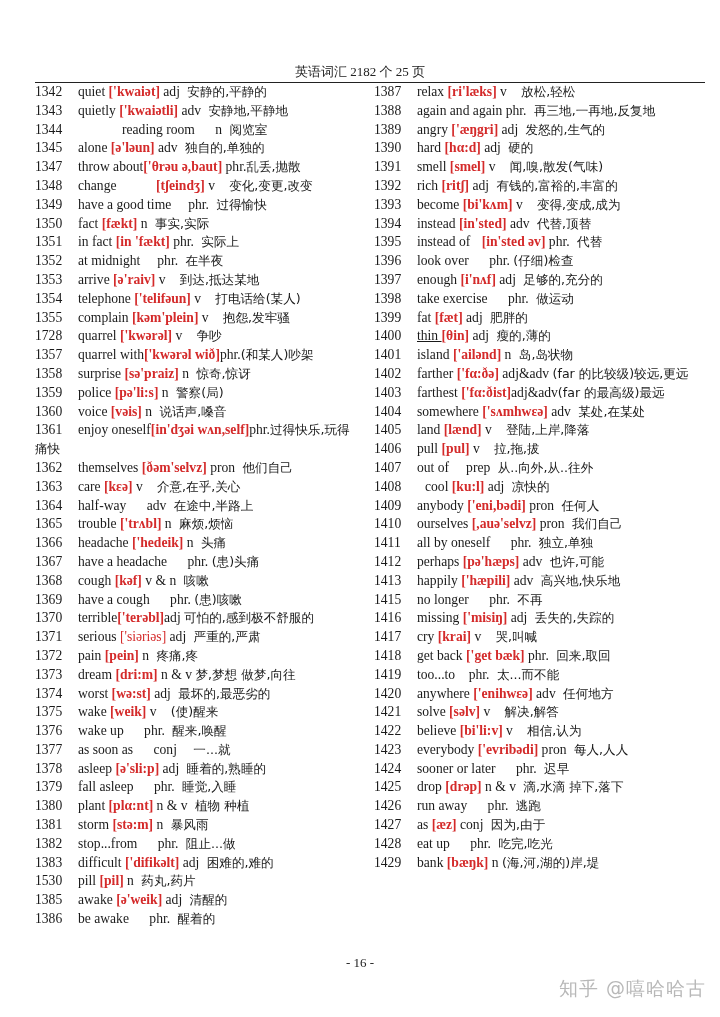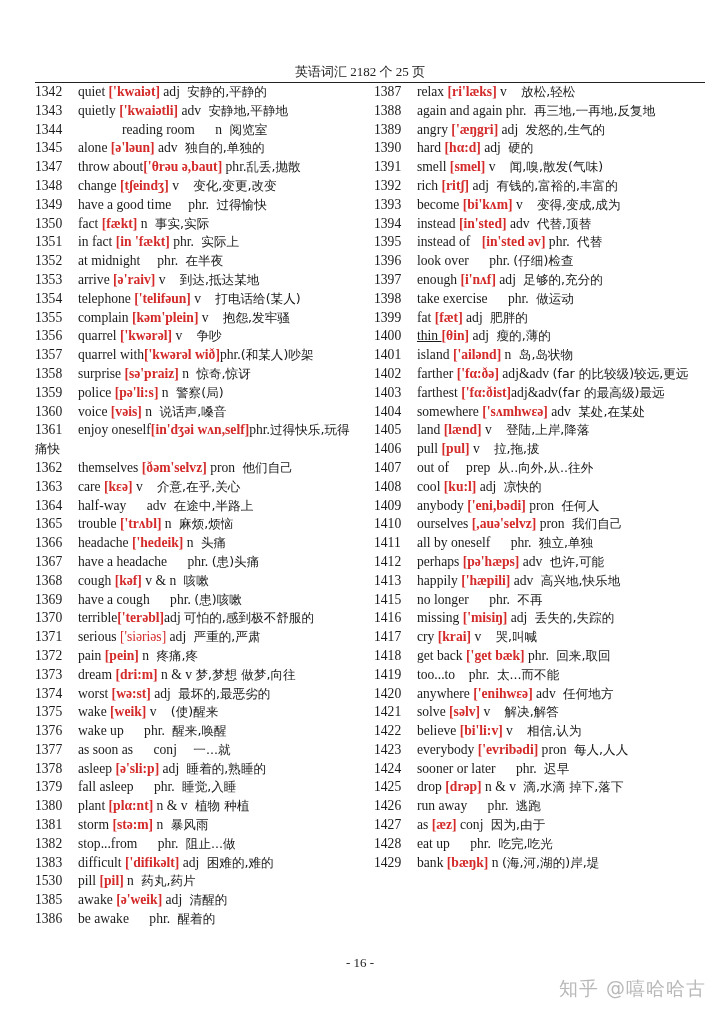--- a/index.html
+++ b/index.html
@@ -41,29 +41,29 @@
 
 <div class="page-header">英语词汇 2182 个  25 页</div>
 <div class="header-rule"></div>
 
 <div class="column col-left" id="col-left">
     <div class="entry"><span class="num" style="white-space: pre;">1342</span><span class="word" style="white-space: pre;">quiet </span><span class="phon" style="white-space: pre;">['kwaiət]</span><span class="pos" style="white-space: pre;"> adj </span><span class="meaning" style="white-space: normal;"> 安静的,平静的</span></div>
     <div class="entry"><span class="num" style="white-space: pre;">1343</span><span class="word" style="white-space: pre;">quietly </span><span class="phon" style="white-space: pre;">['kwaiətli]</span><span class="pos" style="white-space: pre;"> adv </span><span class="meaning" style="white-space: normal;"> 安静地,平静地</span></div>
     <div class="entry"><span class="num" style="white-space: pre;">1344</span><span class="word" style="white-space: pre; margin-left: 44px;">reading room</span><span class="phon" style="white-space: pre;"></span><span class="pos" style="white-space: pre;">      n </span><span class="meaning" style="white-space: normal;"> 阅览室</span></div>
     <div class="entry"><span class="num" style="white-space: pre;">1345</span><span class="word" style="white-space: pre;">alone </span><span class="phon" style="white-space: pre;">[ə'ləun]</span><span class="pos" style="white-space: pre;"> adv </span><span class="meaning" style="white-space: normal;"> 独自的,单独的</span></div>
     <div class="entry"><span class="num" style="white-space: pre;">1347</span><span class="word" style="white-space: pre;">throw about</span><span class="phon" style="white-space: pre;">['θrəu ə,baut]</span><span class="pos" style="white-space: pre;"> phr.</span><span class="meaning" style="white-space: normal;">乱丢,抛散</span></div>
-    <div class="entry"><span class="num" style="white-space: pre;">1348</span><span class="word" style="white-space: pre;">change </span><span class="phon" style="white-space: pre;">[tʃeindʒ]</span><span class="pos" style="white-space: pre;"> v   </span><span class="meaning" style="white-space: normal;"> 变化,变更,改变</span></div>
+    <div class="entry"><span class="num" style="white-space: pre;">1348</span><span class="word" style="white-space: pre;">change </span><span class="phon" style="white-space: pre; margin-left: 36px;">[tʃeindʒ]</span><span class="pos" style="white-space: pre;"> v   </span><span class="meaning" style="white-space: normal;"> 变化,变更,改变</span></div>
     <div class="entry"><span class="num" style="white-space: pre;">1349</span><span class="word" style="white-space: pre;">have a good time</span><span class="phon" style="white-space: pre;"></span><span class="pos" style="white-space: pre;">     phr. </span><span class="meaning" style="white-space: normal;"> 过得愉快</span></div>
     <div class="entry"><span class="num" style="white-space: pre;">1350</span><span class="word" style="white-space: pre;">fact </span><span class="phon" style="white-space: pre;">[fækt]</span><span class="pos" style="white-space: pre;"> n </span><span class="meaning" style="white-space: normal;"> 事实,实际</span></div>
     <div class="entry"><span class="num" style="white-space: pre;">1351</span><span class="word" style="white-space: pre;">in fact </span><span class="phon" style="white-space: pre;">[in 'fækt]</span><span class="pos" style="white-space: pre;"> phr. </span><span class="meaning" style="white-space: normal;"> 实际上</span></div>
     <div class="entry"><span class="num" style="white-space: pre;">1352</span><span class="word" style="white-space: pre;">at midnight</span><span class="phon" style="white-space: pre;"></span><span class="pos" style="white-space: pre;">     phr. </span><span class="meaning" style="white-space: normal;"> 在半夜</span></div>
     <div class="entry"><span class="num" style="white-space: pre;">1353</span><span class="word" style="white-space: pre;">arrive </span><span class="phon" style="white-space: pre;">[ə'raiv]</span><span class="pos" style="white-space: pre;"> v   </span><span class="meaning" style="white-space: normal;"> 到达,抵达某地</span></div>
     <div class="entry"><span class="num" style="white-space: pre;">1354</span><span class="word" style="white-space: pre;">telephone </span><span class="phon" style="white-space: pre;">['telifəun]</span><span class="pos" style="white-space: pre;"> v   </span><span class="meaning" style="white-space: normal;"> 打电话给(某人)</span></div>
     <div class="entry"><span class="num" style="white-space: pre;">1355</span><span class="word" style="white-space: pre;">complain </span><span class="phon" style="white-space: pre;">[kəm'plein]</span><span class="pos" style="white-space: pre;"> v   </span><span class="meaning" style="white-space: normal;"> 抱怨,发牢骚</span></div>
-    <div class="entry"><span class="num" style="white-space: pre;">1356</span><span class="word" style="white-space: pre;">quarrel </span><span class="phon" style="white-space: pre;">['kwərəl]</span><span class="pos" style="white-space: pre;"> v   </span><span class="meaning" style="white-space: normal;"> 争吵</span></div>
+    <div class="entry"><span class="num" style="white-space: pre;">1728</span><span class="word" style="white-space: pre;">quarrel </span><span class="phon" style="white-space: pre;">['kwərəl]</span><span class="pos" style="white-space: pre;"> v   </span><span class="meaning" style="white-space: normal;"> 争吵</span></div>
     <div class="entry"><span class="num" style="white-space: pre;">1357</span><span class="word" style="white-space: pre;">quarrel with</span><span class="phon" style="white-space: pre;">['kwərəl wið]</span><span class="pos" style="white-space: pre;">phr.</span><span class="meaning" style="white-space: normal;">(和某人)吵架</span></div>
     <div class="entry"><span class="num" style="white-space: pre;">1358</span><span class="word" style="white-space: pre;">surprise </span><span class="phon" style="white-space: pre;">[sə'praiz]</span><span class="pos" style="white-space: pre;"> n </span><span class="meaning" style="white-space: normal;"> 惊奇,惊讶</span></div>
     <div class="entry"><span class="num" style="white-space: pre;">1359</span><span class="word" style="white-space: pre;">police </span><span class="phon" style="white-space: pre;">[pə'li:s]</span><span class="pos" style="white-space: pre;"> n </span><span class="meaning" style="white-space: normal;"> 警察(局)</span></div>
     <div class="entry"><span class="num" style="white-space: pre;">1360</span><span class="word" style="white-space: pre;">voice </span><span class="phon" style="white-space: pre;">[vəis]</span><span class="pos" style="white-space: pre;"> n </span><span class="meaning" style="white-space: normal;"> 说话声,嗓音</span></div>
     <div class="entry"><span class="num" style="white-space: pre;">1361</span><span class="word" style="white-space: pre;">enjoy oneself</span><span class="phon" style="white-space: pre;">[in'dʒəi wʌn,self]</span><span class="pos" style="white-space: pre;">phr.</span><span class="meaning" style="white-space: normal;">过得快乐,玩得痛快</span></div>
     <div class="entry"><span class="num" style="white-space: pre;">1362</span><span class="word" style="white-space: pre;">themselves </span><span class="phon" style="white-space: pre;">[ðəm'selvz]</span><span class="pos" style="white-space: pre;"> pron </span><span class="meaning" style="white-space: normal;"> 他们自己</span></div>
     <div class="entry"><span class="num" style="white-space: pre;">1363</span><span class="word" style="white-space: pre;">care </span><span class="phon" style="white-space: pre;">[kεə]</span><span class="pos" style="white-space: pre;"> v   </span><span class="meaning" style="white-space: normal;"> 介意,在乎,关心</span></div>
     <div class="entry"><span class="num" style="white-space: pre;">1364</span><span class="word" style="white-space: pre;">half-way</span><span class="phon" style="white-space: pre;"></span><span class="pos" style="white-space: pre;">      adv </span><span class="meaning" style="white-space: normal;"> 在途中,半路上</span></div>
     <div class="entry"><span class="num" style="white-space: pre;">1365</span><span class="word" style="white-space: pre;">trouble </span><span class="phon" style="white-space: pre;">['trʌbl]</span><span class="pos" style="white-space: pre;"> n </span><span class="meaning" style="white-space: normal;"> 麻烦,烦恼</span></div>
     <div class="entry"><span class="num" style="white-space: pre;">1366</span><span class="word" style="white-space: pre;">headache </span><span class="phon" style="white-space: pre;">['hedeik]</span><span class="pos" style="white-space: pre;"> n </span><span class="meaning" style="white-space: normal;"> 头痛</span></div>
@@ -103,21 +103,21 @@
     <div class="entry"><span class="num" style="white-space: pre;">1398</span><span class="word" style="white-space: pre;">take exercise</span><span class="phon" style="white-space: pre;"></span><span class="pos" style="white-space: pre;">      phr. </span><span class="meaning" style="white-space: normal;"> 做运动</span></div>
     <div class="entry"><span class="num" style="white-space: pre;">1399</span><span class="word" style="white-space: pre;">fat </span><span class="phon" style="white-space: pre;">[fæt]</span><span class="pos" style="white-space: pre;"> adj </span><span class="meaning" style="white-space: normal;"> 肥胖的</span></div>
     <div class="entry"><span class="num" style="white-space: pre;">1400</span><span class="word" style="white-space: pre; text-decoration: underline;">thin </span><span class="phon" style="white-space: pre;">[θin]</span><span class="pos" style="white-space: pre;"> adj </span><span class="meaning" style="white-space: normal;"> 瘦的,薄的</span></div>
     <div class="entry"><span class="num" style="white-space: pre;">1401</span><span class="word" style="white-space: pre;">island </span><span class="phon" style="white-space: pre;">['ailənd]</span><span class="pos" style="white-space: pre;"> n </span><span class="meaning" style="white-space: normal;"> 岛,岛状物</span></div>
     <div class="entry"><span class="num" style="white-space: pre;">1402</span><span class="word" style="white-space: pre;">farther </span><span class="phon" style="white-space: pre;">['fα:ðə]</span><span class="pos" style="white-space: pre;"> adj&amp;adv </span><span class="meaning" style="white-space: normal;">(far 的比较级)较远,更远</span></div>
     <div class="entry"><span class="num" style="white-space: pre;">1403</span><span class="word" style="white-space: pre;">farthest </span><span class="phon" style="white-space: pre;">['fα:ðist]</span><span class="pos" style="white-space: pre;">adj&amp;adv</span><span class="meaning" style="white-space: normal;">(far 的最高级)最远</span></div>
     <div class="entry"><span class="num" style="white-space: pre;">1404</span><span class="word" style="white-space: pre;">somewhere </span><span class="phon" style="white-space: pre;">['sʌmhwεə]</span><span class="pos" style="white-space: pre;"> adv </span><span class="meaning" style="white-space: normal;"> 某处,在某处</span></div>
     <div class="entry"><span class="num" style="white-space: pre;">1405</span><span class="word" style="white-space: pre;">land </span><span class="phon" style="white-space: pre;">[lænd]</span><span class="pos" style="white-space: pre;"> v   </span><span class="meaning" style="white-space: normal;"> 登陆,上岸,降落</span></div>
     <div class="entry"><span class="num" style="white-space: pre;">1406</span><span class="word" style="white-space: pre;">pull </span><span class="phon" style="white-space: pre;">[pul]</span><span class="pos" style="white-space: pre;"> v   </span><span class="meaning" style="white-space: normal;"> 拉,拖,拔</span></div>
     <div class="entry"><span class="num" style="white-space: pre;">1407</span><span class="word" style="white-space: pre;">out of</span><span class="phon" style="white-space: pre;"></span><span class="pos" style="white-space: pre;">     prep </span><span class="meaning" style="white-space: normal;"> 从..向外,从..往外</span></div>
-    <div class="entry"><span class="num" style="white-space: pre;">1408</span><span class="word" style="white-space: pre;">cool </span><span class="phon" style="white-space: pre;">[ku:l]</span><span class="pos" style="white-space: pre;"> adj </span><span class="meaning" style="white-space: normal;"> 凉快的</span></div>
+    <div class="entry"><span class="num" style="white-space: pre;">1408</span><span class="word" style="white-space: pre; margin-left: 8px;">cool </span><span class="phon" style="white-space: pre;">[ku:l]</span><span class="pos" style="white-space: pre;"> adj </span><span class="meaning" style="white-space: normal;"> 凉快的</span></div>
     <div class="entry"><span class="num" style="white-space: pre;">1409</span><span class="word" style="white-space: pre;">anybody </span><span class="phon" style="white-space: pre;">['eni,bədi]</span><span class="pos" style="white-space: pre;"> pron </span><span class="meaning" style="white-space: normal;"> 任何人</span></div>
     <div class="entry"><span class="num" style="white-space: pre;">1410</span><span class="word" style="white-space: pre;">ourselves </span><span class="phon" style="white-space: pre;">[,auə'selvz]</span><span class="pos" style="white-space: pre;"> pron </span><span class="meaning" style="white-space: normal;"> 我们自己</span></div>
     <div class="entry"><span class="num" style="white-space: pre;">1411</span><span class="word" style="white-space: pre;">all by oneself</span><span class="phon" style="white-space: pre;"></span><span class="pos" style="white-space: pre;">      phr. </span><span class="meaning" style="white-space: normal;"> 独立,单独</span></div>
     <div class="entry"><span class="num" style="white-space: pre;">1412</span><span class="word" style="white-space: pre;">perhaps </span><span class="phon" style="white-space: pre;">[pə'hæps]</span><span class="pos" style="white-space: pre;"> adv </span><span class="meaning" style="white-space: normal;"> 也许,可能</span></div>
     <div class="entry"><span class="num" style="white-space: pre;">1413</span><span class="word" style="white-space: pre;">happily </span><span class="phon" style="white-space: pre;">['hæpili]</span><span class="pos" style="white-space: pre;"> adv </span><span class="meaning" style="white-space: normal;"> 高兴地,快乐地</span></div>
     <div class="entry"><span class="num" style="white-space: pre;">1415</span><span class="word" style="white-space: pre;">no longer</span><span class="phon" style="white-space: pre;"></span><span class="pos" style="white-space: pre;">      phr. </span><span class="meaning" style="white-space: normal;"> 不再</span></div>
     <div class="entry"><span class="num" style="white-space: pre;">1416</span><span class="word" style="white-space: pre;">missing </span><span class="phon" style="white-space: pre;">['misiŋ]</span><span class="pos" style="white-space: pre;"> adj </span><span class="meaning" style="white-space: normal;"> 丢失的,失踪的</span></div>
     <div class="entry"><span class="num" style="white-space: pre;">1417</span><span class="word" style="white-space: pre;">cry </span><span class="phon" style="white-space: pre;">[krai]</span><span class="pos" style="white-space: pre;"> v   </span><span class="meaning" style="white-space: normal;"> 哭,叫喊</span></div>
     <div class="entry"><span class="num" style="white-space: pre;">1418</span><span class="word" style="white-space: pre;">get back </span><span class="phon" style="white-space: pre;">['get bæk]</span><span class="pos" style="white-space: pre;"> phr. </span><span class="meaning" style="white-space: normal;"> 回来,取回</span></div>
     <div class="entry"><span class="num" style="white-space: pre;">1419</span><span class="word" style="white-space: pre;">too...to</span><span class="phon" style="white-space: pre;"></span><span class="pos" style="white-space: pre;">    phr. </span><span class="meaning" style="white-space: normal;"> 太...而不能</span></div>

